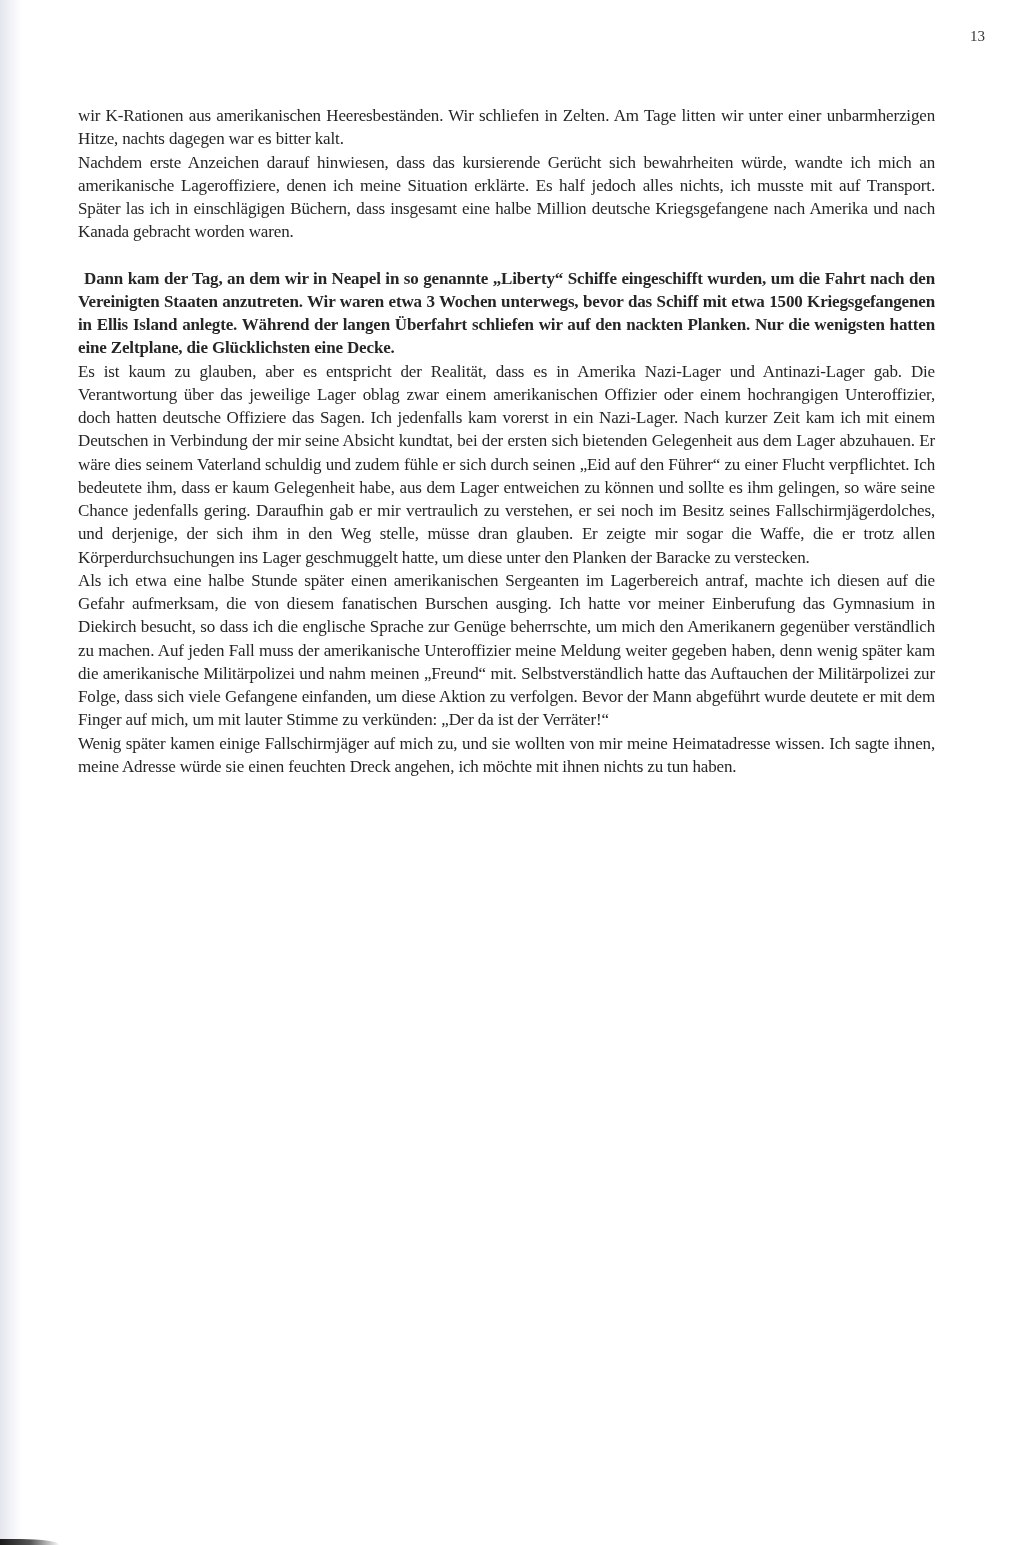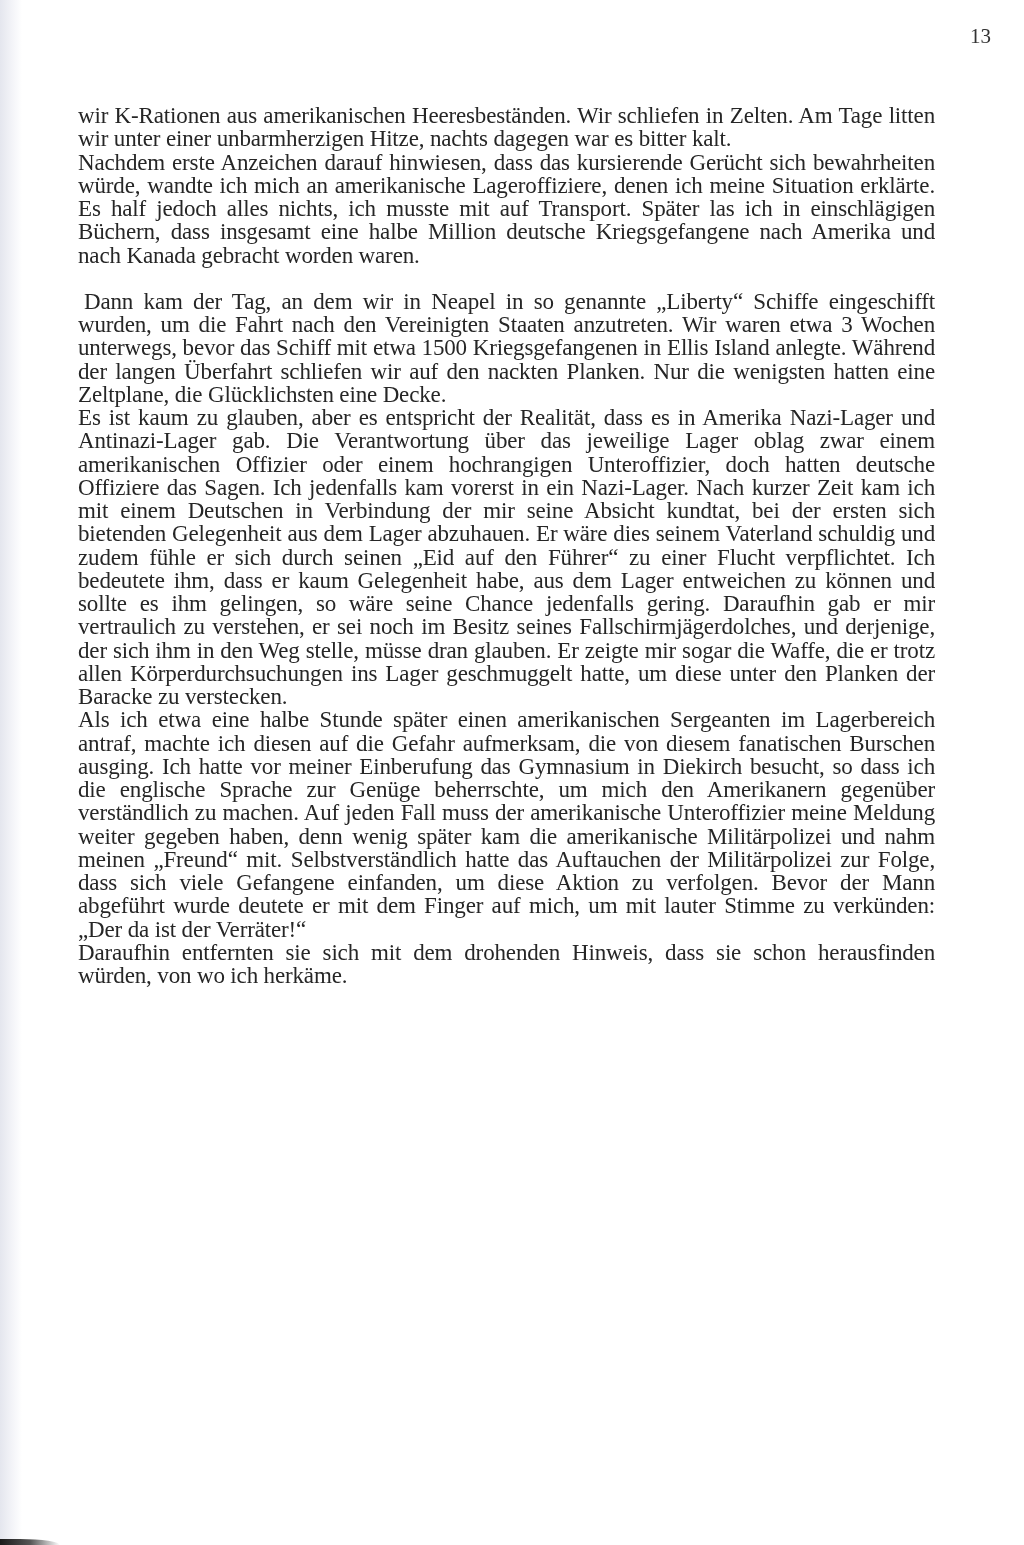--- a/index.html
+++ b/index.html
@@ -25,39 +25,40 @@
       position: absolute;
       left: 0; bottom: 0;
       width: 60px; height: 6px;
       background: linear-gradient(to right, #1a1a1a 0%, #555 50%, rgba(255,255,255,0) 100%);
       border-top-right-radius: 40px 6px;
     }
     .page-number {
       position: absolute;
       top: 27px;
       left: 970px;
-      font-size: 21px;
+      font-size: 15px;
       line-height: 18px;
       color: #333;
     }
     .body-text {
       position: absolute;
       left: 78px;
       top: 104px;
       width: 857px;
-      font-size: 23px;
+      font-size: 17px;
       line-height: 23.25px;
       letter-spacing: -0.15px;
     }
     .para {
       margin: 0;
       text-align: justify;
     }
     .para.indent {
       text-indent: 6px;
+      font-weight: bold;
     }
     .para.gap-before {
       margin-top: 23px;
     }
     .para.last-line-justify {
       text-align-last: justify;
     }
   </style>
 </head>
 <body>
@@ -66,14 +67,14 @@
 <div class="page-corner"></div>
 
 <div class="page-number">13</div>
 
 <div class="body-text">
   <p class="para">wir K-Rationen aus amerikanischen Heeresbeständen. Wir schliefen in Zelten. Am Tage litten wir unter einer unbarmherzigen Hitze, nachts dagegen war es bitter kalt.</p>
   <p class="para">Nachdem erste Anzeichen darauf hinwiesen, dass das kursierende Gerücht sich bewahrheiten würde, wandte ich mich an amerikanische Lageroffiziere, denen ich meine Situation erklärte. Es half jedoch alles nichts, ich musste mit auf Transport. Später las ich in einschlägigen Büchern, dass insgesamt eine halbe Million deutsche Kriegsgefangene nach Amerika und nach Kanada gebracht worden waren.</p>
   <p class="para indent gap-before">Dann kam der Tag, an dem wir in Neapel in so genannte „Liberty“ Schiffe eingeschifft wurden, um die Fahrt nach den Vereinigten Staaten anzutreten. Wir waren etwa 3 Wochen unterwegs, bevor das Schiff mit etwa 1500 Kriegsgefangenen in Ellis Island anlegte. Während der langen Überfahrt schliefen wir auf den nackten Planken. Nur die wenigsten hatten eine Zeltplane, die Glücklichsten eine Decke.</p>
   <p class="para">Es ist kaum zu glauben, aber es entspricht der Realität, dass es in Amerika Nazi-Lager und Antinazi-Lager gab. Die Verantwortung über das jeweilige Lager oblag zwar einem amerikanischen Offizier oder einem hochrangigen Unteroffizier, doch hatten deutsche Offiziere das Sagen. Ich jedenfalls kam vorerst in ein Nazi-Lager. Nach kurzer Zeit kam ich mit einem Deutschen in Verbindung der mir seine Absicht kundtat, bei der ersten sich bietenden Gelegenheit aus dem Lager abzuhauen. Er wäre dies seinem Vaterland schuldig und zudem fühle er sich durch seinen „Eid auf den Führer“ zu einer Flucht verpflichtet. Ich bedeutete ihm, dass er kaum Gelegenheit habe, aus dem Lager entweichen zu können und sollte es ihm gelingen, so wäre seine Chance jedenfalls gering. Daraufhin gab er mir vertraulich zu verstehen, er sei noch im Besitz seines Fallschirmjägerdolches, und derjenige, der sich ihm in den Weg stelle, müsse dran glauben. Er zeigte mir sogar die Waffe, die er trotz allen Körperdurchsuchungen ins Lager geschmuggelt hatte, um diese unter den Planken der Baracke zu verstecken.</p>
   <p class="para">Als ich etwa eine halbe Stunde später einen amerikanischen Sergeanten im Lagerbereich antraf, machte ich diesen auf die Gefahr aufmerksam, die von diesem fanatischen Burschen ausging. Ich hatte vor meiner Einberufung das Gymnasium in Diekirch besucht, so dass ich die englische Sprache zur Genüge beherrschte, um mich den Amerikanern gegenüber verständlich zu machen. Auf jeden Fall muss der amerikanische Unteroffizier meine Meldung weiter gegeben haben, denn wenig später kam die amerikanische Militärpolizei und nahm meinen „Freund“ mit. Selbstverständlich hatte das Auftauchen der Militärpolizei zur Folge, dass sich viele Gefangene einfanden, um diese Aktion zu verfolgen. Bevor der Mann abgeführt wurde deutete er mit dem Finger auf mich, um mit lauter Stimme zu verkünden: „Der da ist der Verräter!“</p>
-  <p class="para">Daraufhin entfernten sie sich mit dem drohenden Hinweis, dass sie schon herausfinden würden, von wo ich herkäme.</p>
+  <p class="para">Wenig später kamen einige Fallschirmjäger auf mich zu, und sie wollten von mir meine Heimatadresse wissen. Ich sagte ihnen, meine Adresse würde sie einen feuchten Dreck angehen, ich möchte mit ihnen nichts zu tun haben.</p>
 </div>
 
 </body></html>

